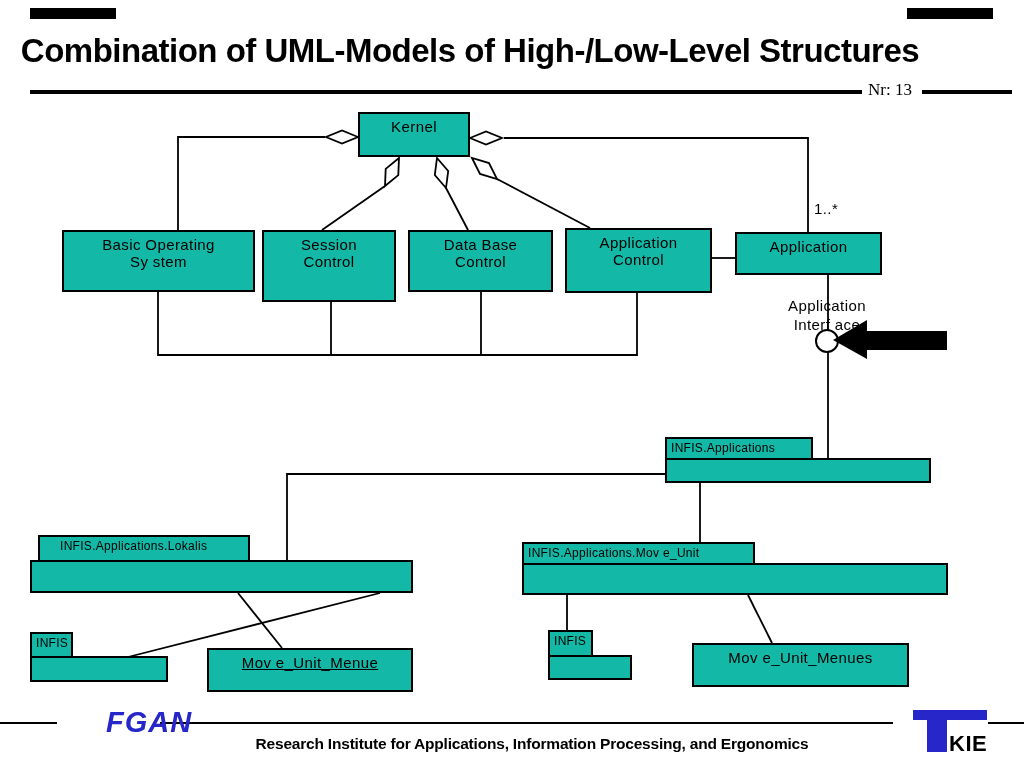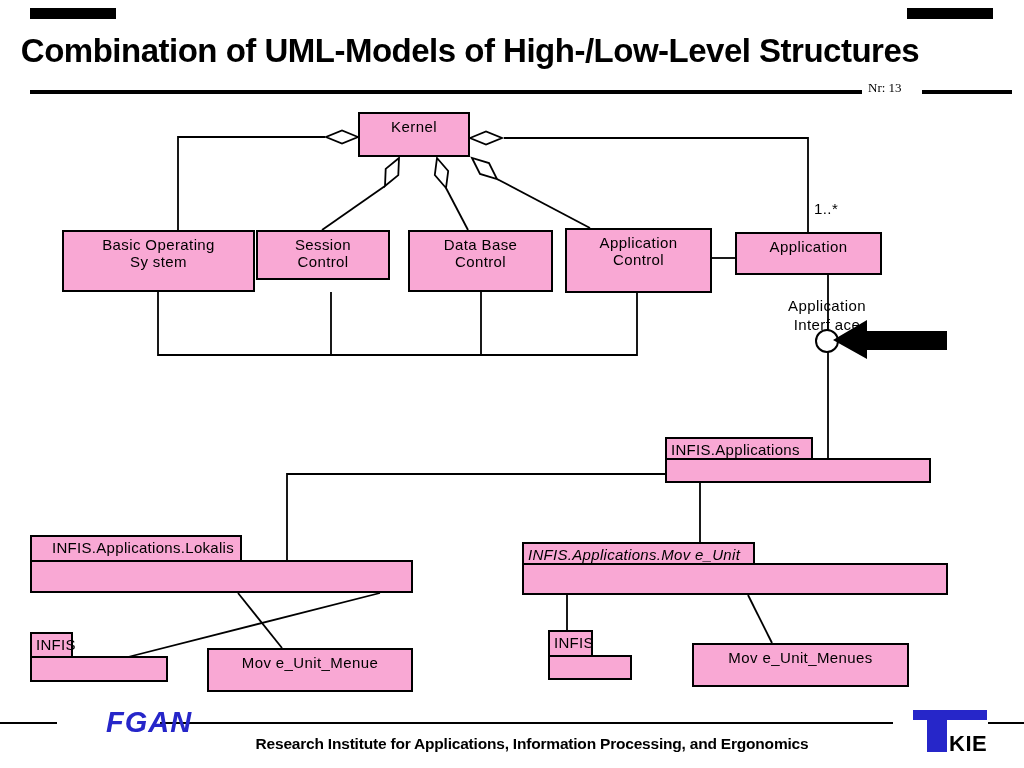--- a/index.html
+++ b/index.html
@@ -10,29 +10,29 @@
   
   .corner-bar{position:absolute;top:8px;width:86px;height:11px;background:#000;}
   .corner-bar.left{left:30px;}
   .corner-bar.right{left:907px;}
   .slide-title{position:absolute;top:32px;left:0;width:940px;text-align:center;
     font-size:33px;font-weight:bold;color:#000;letter-spacing:-0.5px;white-space:nowrap;}
   .nr-rule{position:absolute;top:90px;height:4px;background:#000;}
   .nr-rule.left{left:30px;width:832px;}
   .nr-rule.right{left:922px;width:90px;}
   .nr-label{position:absolute;top:80px;left:868px;font-family:"Liberation Serif",serif;
-    font-size:13px;color:#000;}
+    font-size:17px;color:#000;}
 
   
   svg.wires{position:absolute;left:0;top:0;z-index:1;}
-  .node,.pkg-tab,.pkg-body{position:absolute;box-sizing:border-box;background:#f9a8d4;
+  .node,.pkg-tab,.pkg-body{position:absolute;box-sizing:border-box;background:#14b8a6;
     border:2px solid #000;color:#000;z-index:2;}
   .node{text-align:center;font-size:15px;line-height:17px;letter-spacing:0.4px;
     white-space:pre-line;padding-top:4px;}
-  .pkg-tab,.pkg-body{font-size:15px;letter-spacing:0.3px;white-space:nowrap;
+  .pkg-tab,.pkg-body{font-size:12px;letter-spacing:0.3px;white-space:nowrap;
     padding:2px 0 0 4px;text-align:left;}
   .float-label{position:absolute;font-size:15px;line-height:19px;letter-spacing:0.4px;
     color:#000;white-space:pre-line;text-align:center;z-index:0;}
   .float-label.top{z-index:2;}
 
   
   .footer-rule{position:absolute;top:722px;height:2px;background:#000;}
   .footer-rule.l{left:0;width:57px;}
   .footer-rule.m{left:160px;width:733px;}
   .footer-rule.r{left:988px;width:36px;}
@@ -84,37 +84,37 @@
       <polygon points="437,158 434.8,175 446,188 448.2,171"></polygon>
       <polygon points="472,158 480,173.9 497,179 489,163.1"></polygon>
     </g>
     <circle cx="827" cy="341" r="11" fill="#fff" stroke="#000" stroke-width="2"></circle>
     <polygon points="833,340 867,320 867,331 947,331 947,350 867,350 867,359" fill="#000"></polygon>
   </svg>
 
   <div class="node" style="left:358px;top:112px;width:112px;height:45px;">Kernel</div>
   <div class="node" style="left:62px;top:230px;width:193px;height:62px;">Basic Operating
 Sy stem</div>
-  <div class="node" style="left:256px;top:230px;width:134px;height:50px;">Session
+  <div class="node" style="left:262px;top:230px;width:134px;height:72px;">Session
 Control</div>
   <div class="node" style="left:408px;top:230px;width:145px;height:62px;">Data Base
 Control</div>
   <div class="node" style="left:565px;top:228px;width:147px;height:65px;">Application
 Control</div>
   <div class="node" style="left:735px;top:232px;width:147px;height:43px;">Application</div>
-  <div class="node" style="left:207px;top:648px;width:206px;height:44px;">Mov e_Unit_Menue</div>
+  <div class="node" style="left:207px;top:648px;width:206px;height:44px;text-decoration:underline;">Mov e_Unit_Menue</div>
   <div class="node" style="left:673px;top:643px;width:217px;height:44px;margin-left:19px;">Mov e_Unit_Menues</div>
 
   <div class="pkg-tab" style="left:665px;top:437px;width:148px;height:23px;">INFIS.Applications</div>
   <div class="pkg-body" style="left:665px;top:458px;width:266px;height:25px;"></div>
 
-  <div class="pkg-tab" style="left:30px;top:535px;width:212px;height:27px;padding-left:20px;">INFIS.Applications.Lokalis</div>
+  <div class="pkg-tab" style="left:38px;top:535px;width:212px;height:27px;padding-left:20px;">INFIS.Applications.Lokalis</div>
   <div class="pkg-body" style="left:30px;top:560px;width:383px;height:33px;"></div>
 
-  <div class="pkg-tab" style="left:522px;top:542px;width:233px;height:39px;font-style:italic;">INFIS.Applications.Mov e_Unit</div>
+  <div class="pkg-tab" style="left:522px;top:542px;width:233px;height:39px;">INFIS.Applications.Mov e_Unit</div>
   <div class="pkg-body" style="left:522px;top:563px;width:426px;height:32px;"></div>
 
   <div class="pkg-tab" style="left:30px;top:632px;width:43px;height:26px;">INFIS</div>
   <div class="pkg-body" style="left:30px;top:656px;width:138px;height:26px;"></div>
 
   <div class="pkg-tab" style="left:548px;top:630px;width:45px;height:27px;">INFIS</div>
   <div class="pkg-body" style="left:548px;top:655px;width:84px;height:25px;"></div>
 
   <div class="float-label top" style="left:814px;top:199px;">1..*</div>
   <div class="float-label" style="left:777px;top:296px;width:100px;">Application

